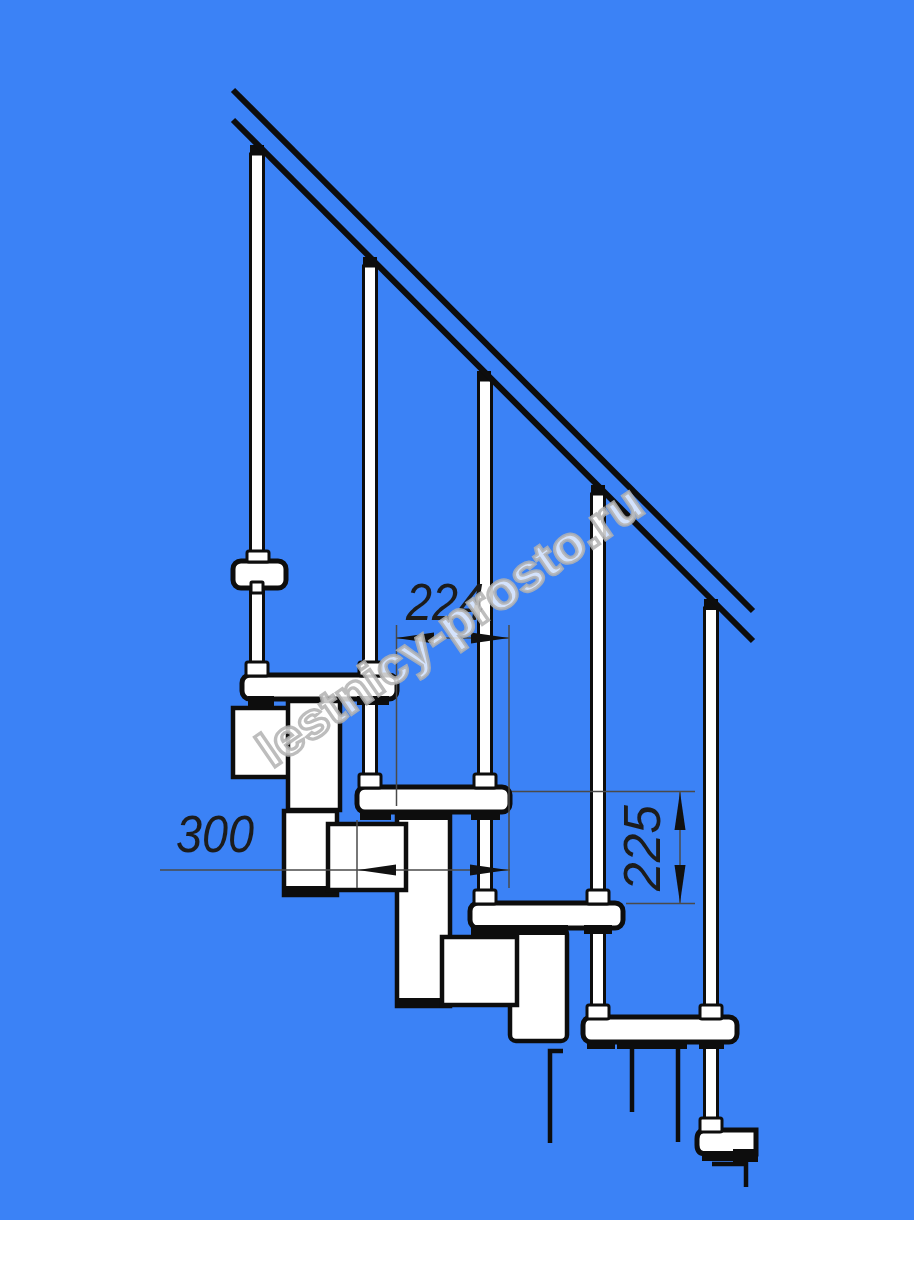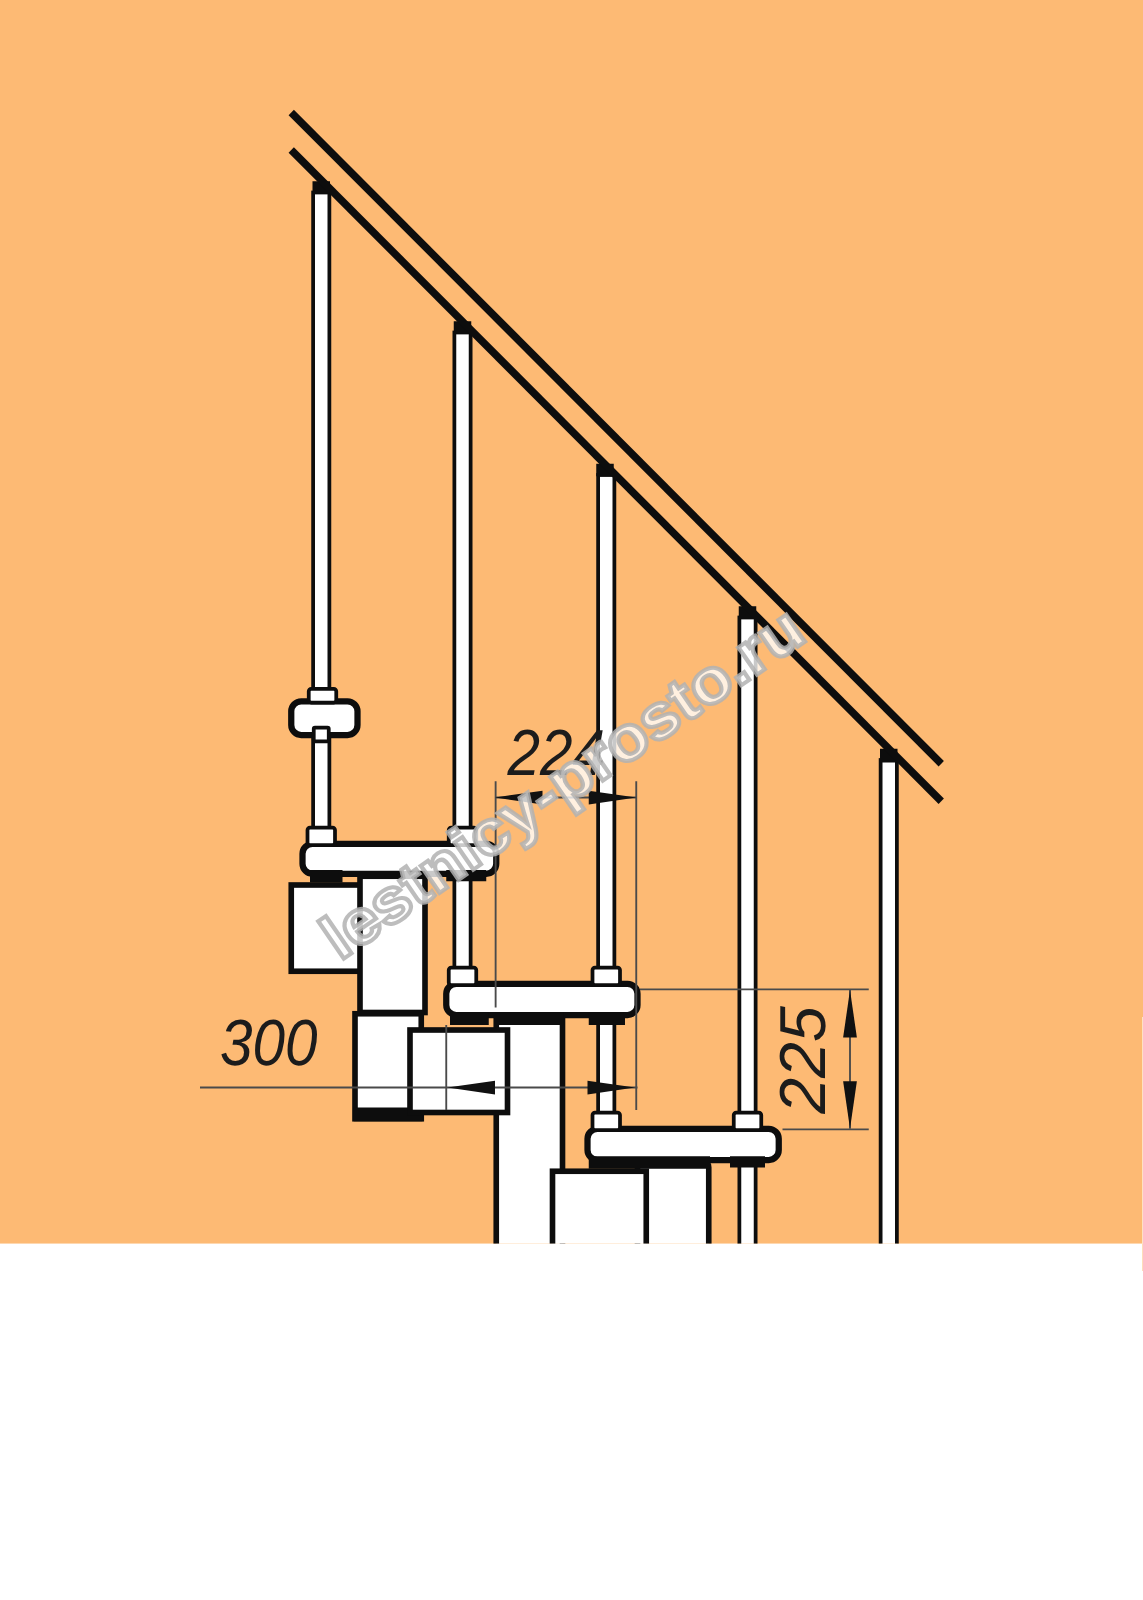--- a/index.html
+++ b/index.html
@@ -1,19 +1,19 @@
 <!DOCTYPE html>
 <html><head>
 <meta charset="utf-8">
 <style>
   html,body{margin:0;padding:0;background:#ffffff;}
   .canvas{
     position:relative;
-    width:914px;height:995px;
-    background:#fdba74;
+    width:914px;height:1220px;
+    background:#3b82f6;
     overflow:hidden;
     font-family:"Liberation Sans", sans-serif;
     text-align:right;
   }
   svg text.dim{
     font-family:"Liberation Sans", sans-serif;
     font-style:italic;
     fill:#1c1c1c;
   }
   svg text.wm{

